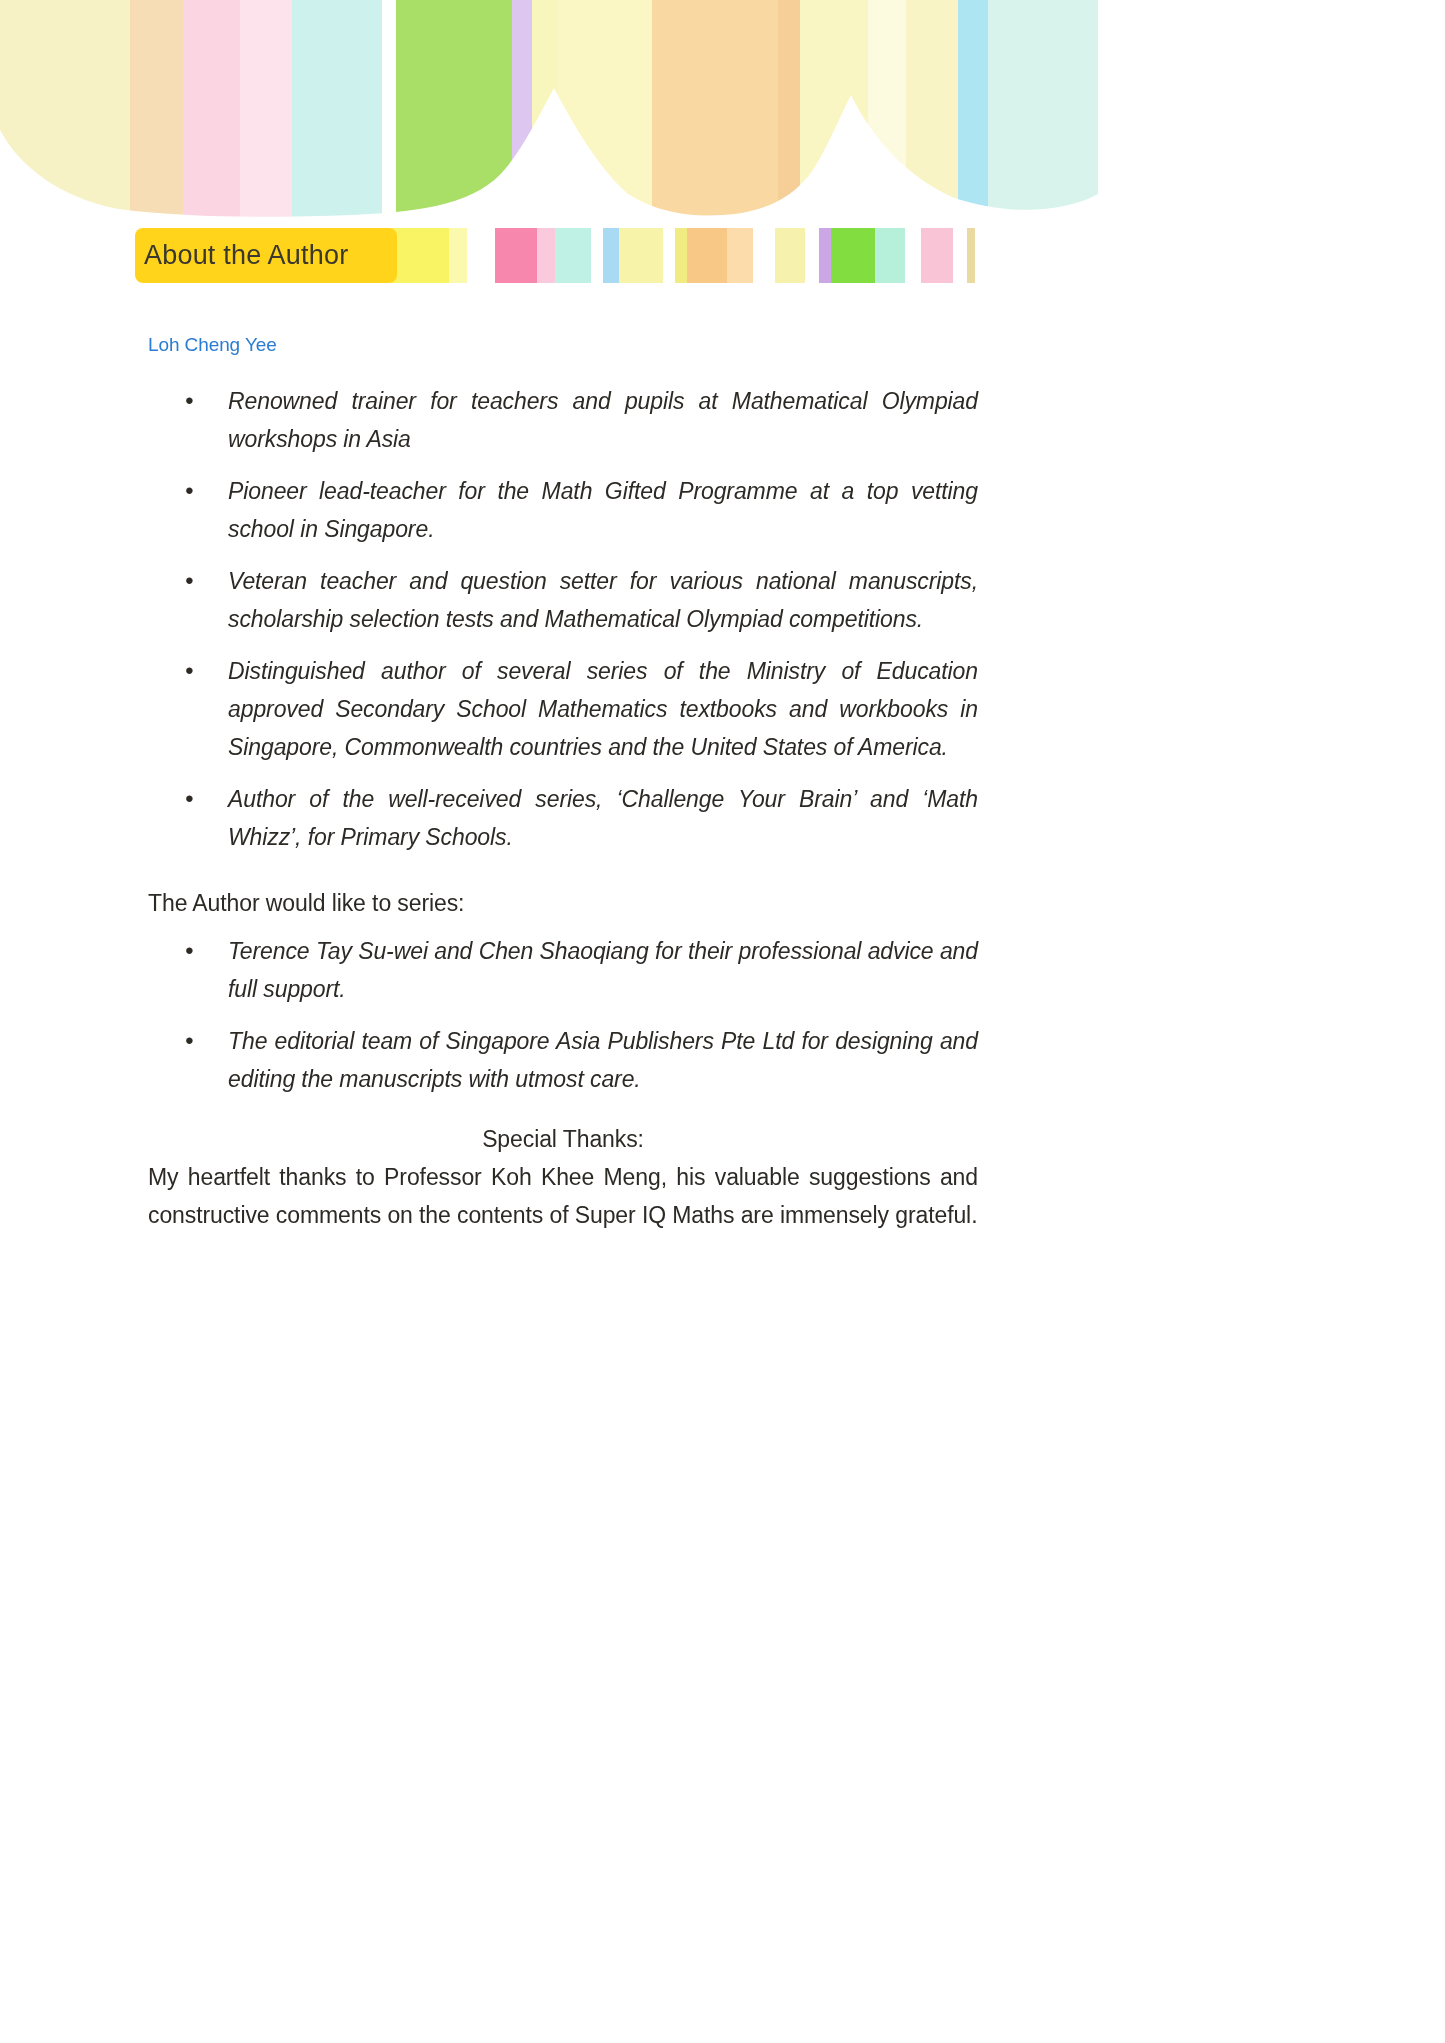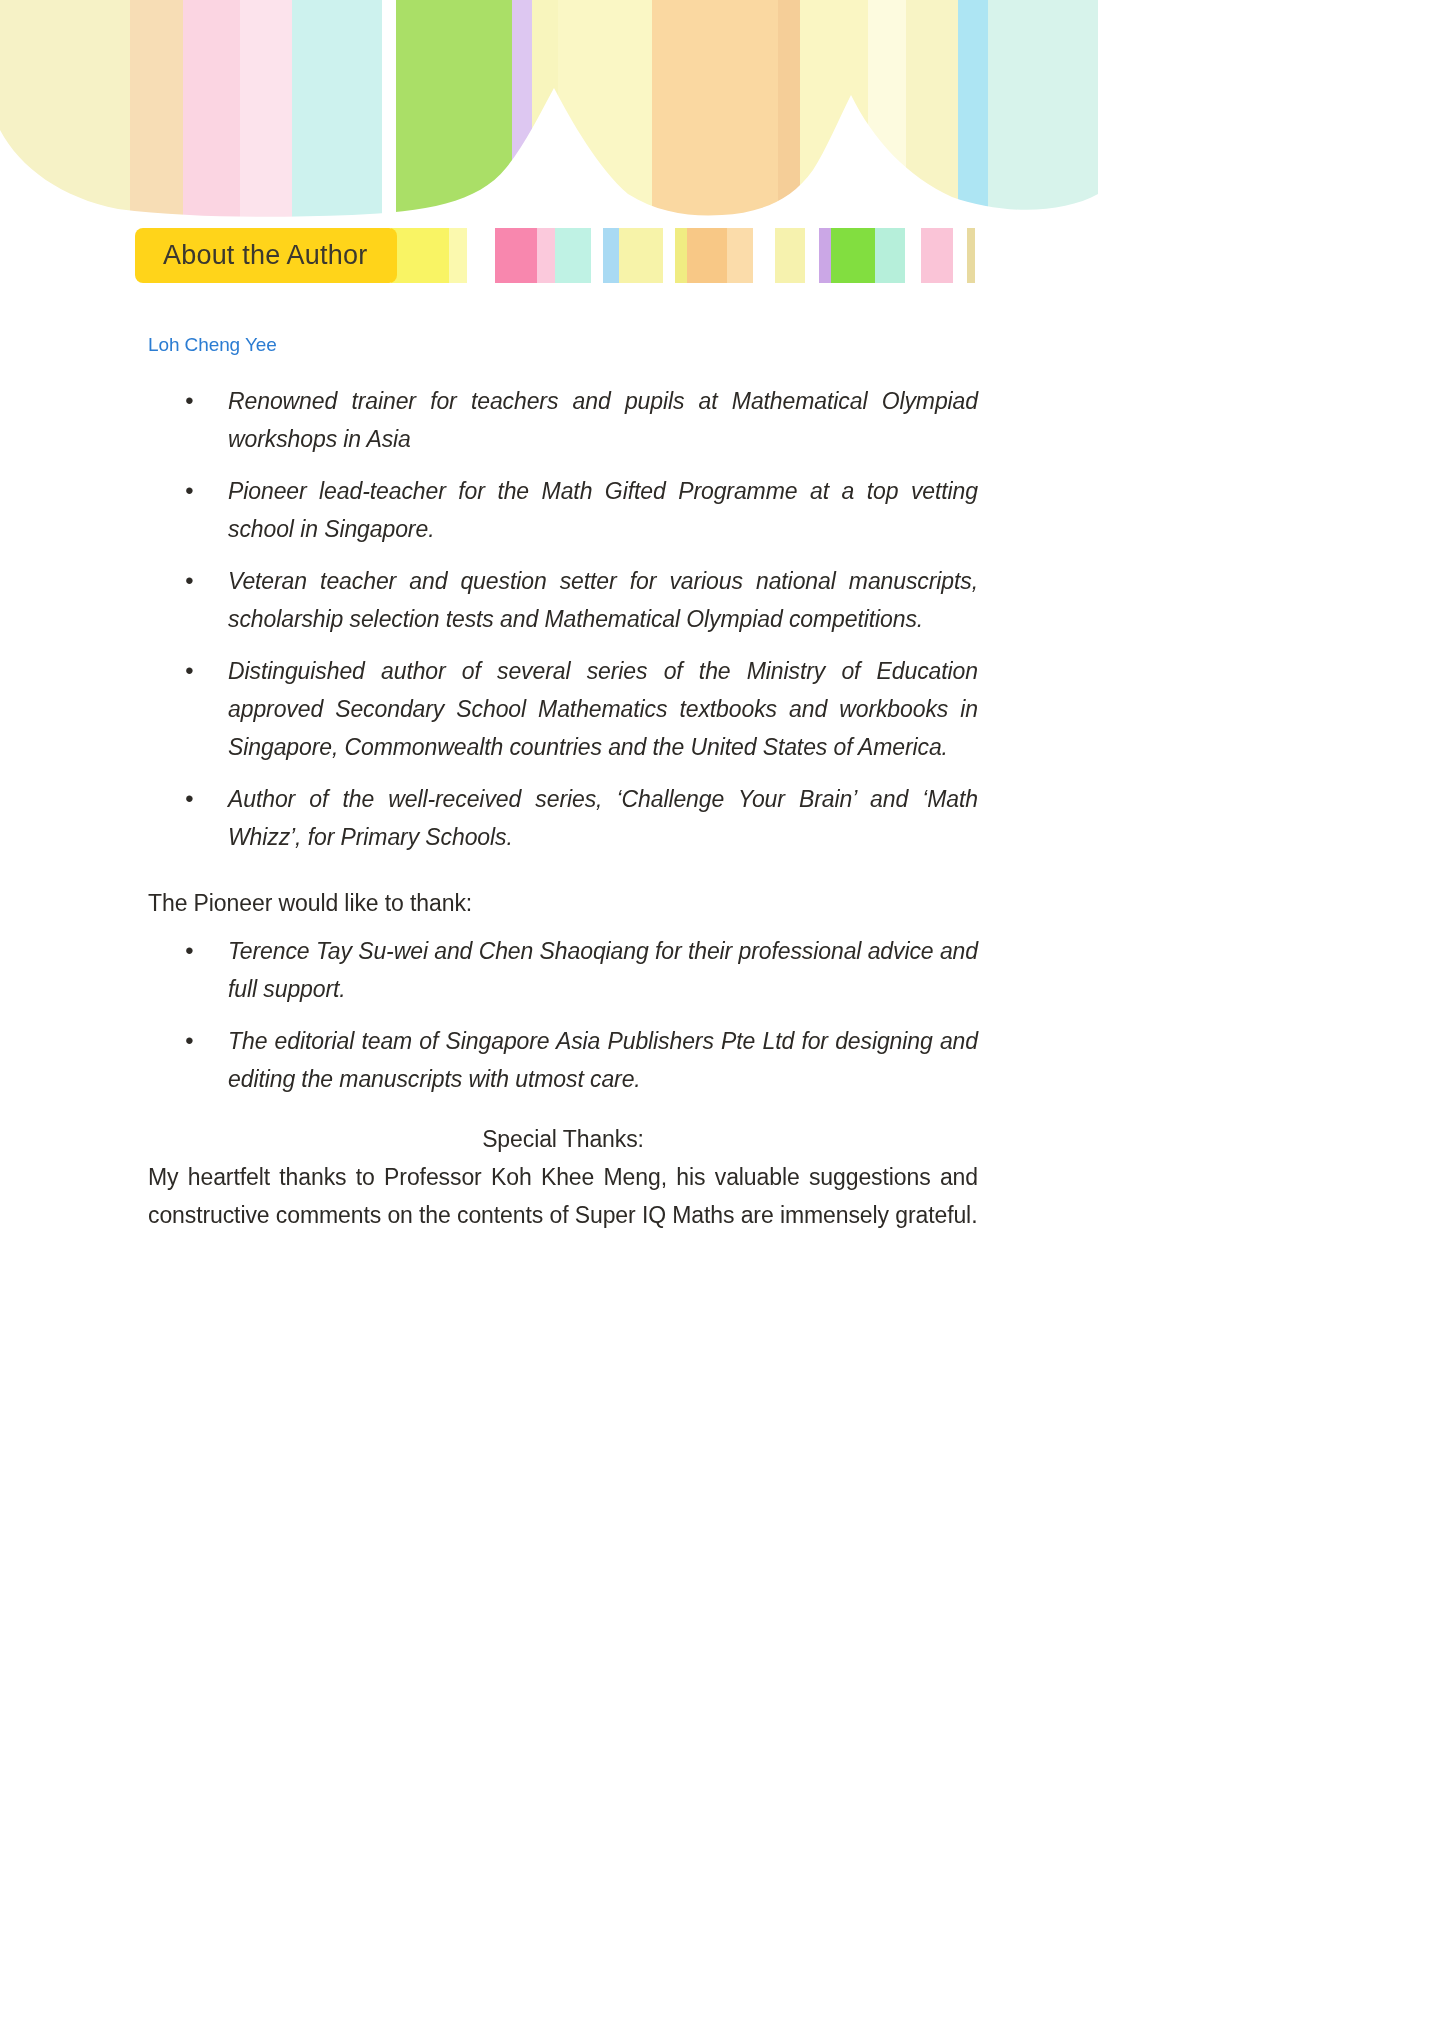--- a/index.html
+++ b/index.html
@@ -22,21 +22,21 @@
     top: 228px; left: 135px;
     width: 840px; height: 55px;
     display: flex; align-items: stretch;
   }
   .banner {
     flex: none;
     width: 262px;
     background: #ffd41a;
     border-radius: 8px;
     display: flex; align-items: center;
-    padding-left: 28px;
+    padding-left: 9px;
     font-size: 27px;
     color: #3b382f;
     letter-spacing: 0.2px;
     position: relative; z-index: 1;
   }
   .stripe-bar {
     flex: 1;
     margin-left: -6px;
     background: linear-gradient(90deg,
       #f9f464 0 58px, #fbf9ae 58px 76px, #ffffff 76px 104px,
@@ -146,21 +146,21 @@
     <h1 class="author-name">Loh Cheng Yee</h1>
 
     <ul class="bullets">
       <li>Renowned trainer for teachers and pupils at Mathematical Olympiad workshops in Asia</li>
       <li>Pioneer lead-teacher for the Math Gifted Programme at a top vetting school in Singapore.</li>
       <li>Veteran teacher and question setter for various national manuscripts, scholarship selection tests and Mathematical Olympiad competitions.</li>
       <li>Distinguished author of several series of the Ministry of Education approved Secondary School Mathematics textbooks and workbooks in Singapore, Commonwealth countries and the United States of America.</li>
       <li>Author of the well-received series, ‘Challenge Your Brain’ and ‘Math Whizz’, for Primary Schools.</li>
     </ul>
 
-    <p class="ack-intro">The Pioneer would like to thank:</p>
+    <p class="ack-intro">The Author would like to series:</p>
 
     <ul class="bullets">
       <li>Terence Tay Su-wei and Chen Shaoqiang for their professional advice and full support.</li>
       <li>The editorial team of Singapore Asia Publishers Pte Ltd for designing and editing the manuscripts with utmost care.</li>
     </ul>
 
     <p class="special-title">Special Thanks:</p>
     <p class="special-body">My heartfelt thanks to Professor Koh Khee Meng, his valuable suggestions and constructive comments on the contents of Super IQ Maths are immensely grateful.</p>
 
   </main>

